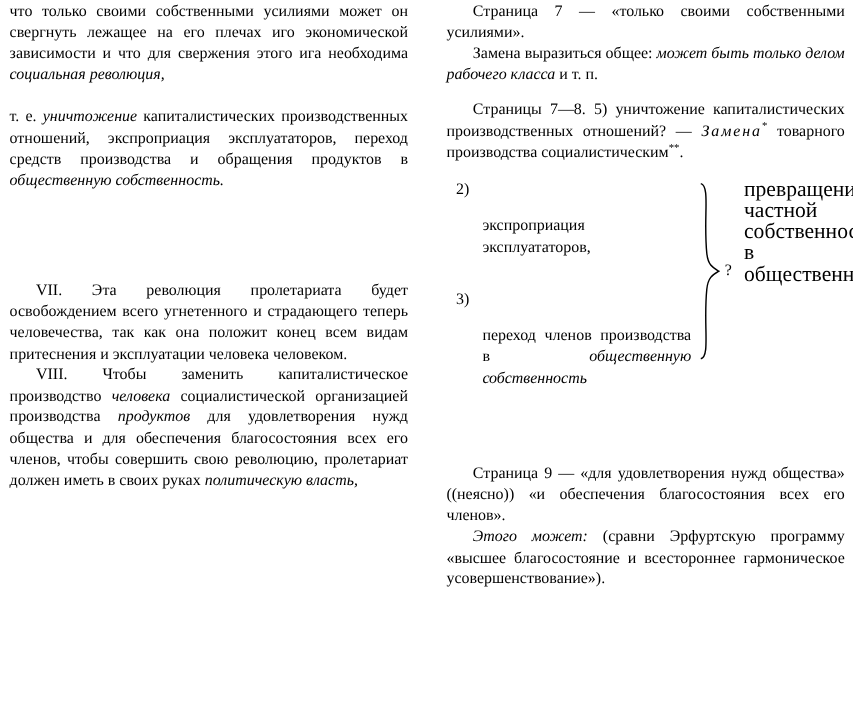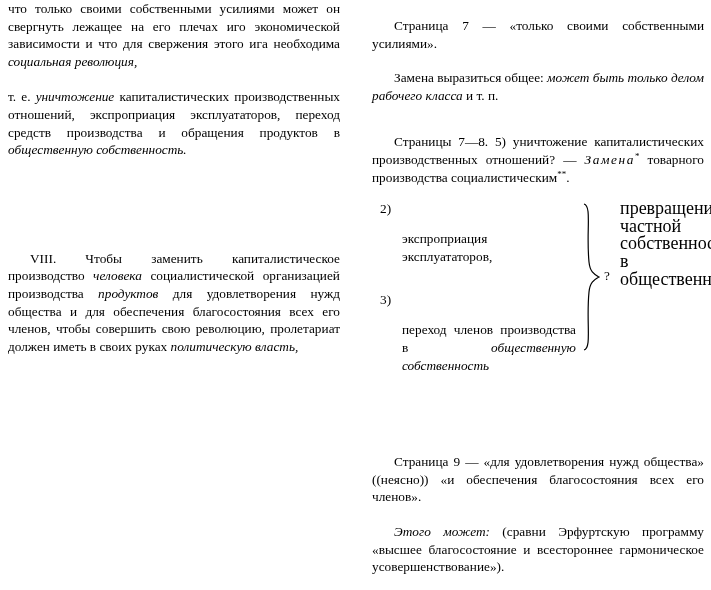--- a/index.html
+++ b/index.html
@@ -34,21 +34,20 @@
     width: 332px;
   }
   p {
     margin: 0;
     text-align: justify;
     font-size: 13.3px;
     line-height: 17.6px;
   }
   .ind {
     text-indent: 22px;
-    margin-top: 17px;
   }
   .noind {
     text-indent: 0;
   }
   .gap-sm { height: 12px; }
   .gap-md { height: 18px; }
   .gap-lg { height: 40px; }
   .gap-xl { height: 56px; }
   i, .it {
     font-style: italic;
@@ -124,20 +123,23 @@
     </p>
 
     <div class="gap-md"></div>
 
     <p class="noind">
       <span>т. е. </span><i>уничтожение</i><span> капиталистических производственных отношений, экспроприация эксплуататоров, переход средств производства и обращения продуктов в </span><i>общественную собственность.</i>
     </p>
 
     <div class="gap-xl" style="height:74px"></div>
 
+    <p class="ind">
+      <span>VII. Эта революция пролетариата будет освобождением всего угнетенного и страдающего теперь человечества, так как она положит конец всем видам притеснения и эксплуатации человека человеком.</span>
+    </p>
 
     <p class="ind">
       <span>VIII. Чтобы заменить капиталистическое производство </span><i>человека</i><span> социалистической организацией производства </span><i>продуктов</i><span> для удовлетворения нужд общества и для обеспечения благосостояния всех его членов, чтобы совершить свою революцию, пролетариат должен иметь в своих руках </span><i>политическую власть,</i>
     </p>
 
   </div>
 
   <div class="col col-right">
 
     <p class="ind">

